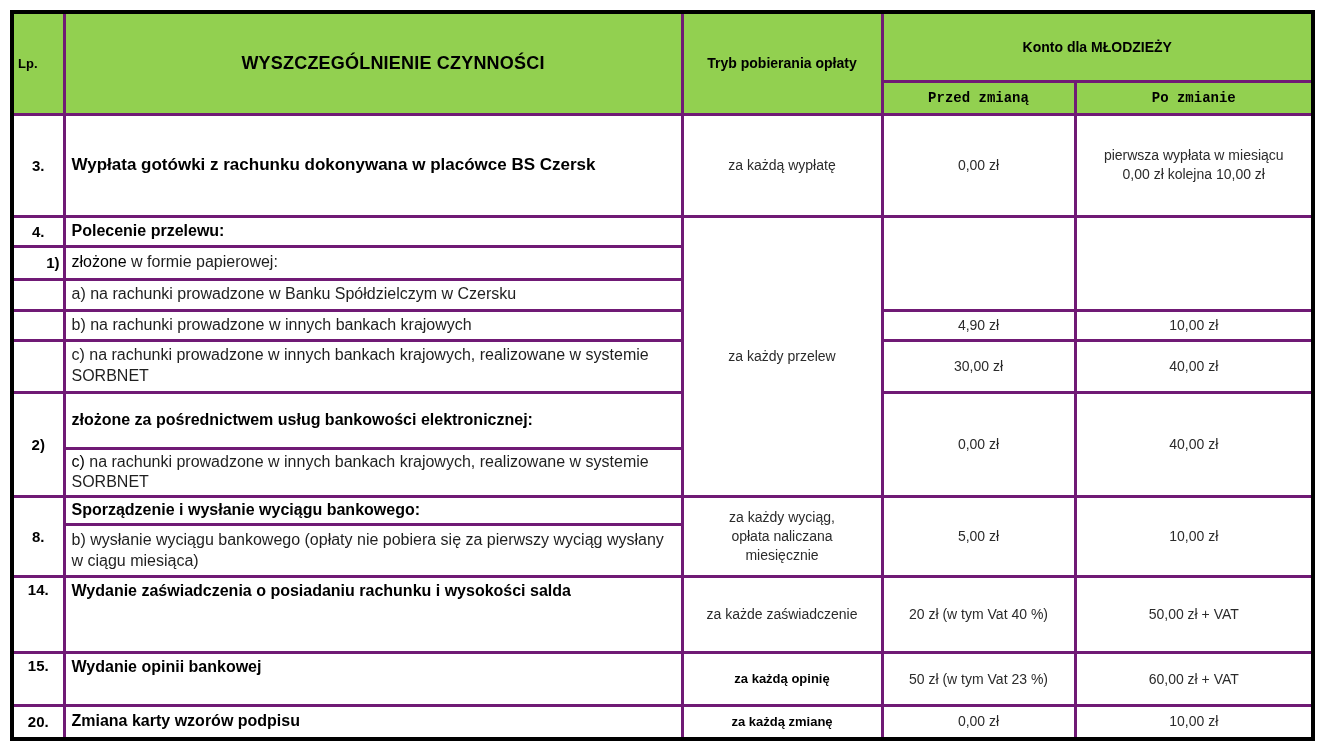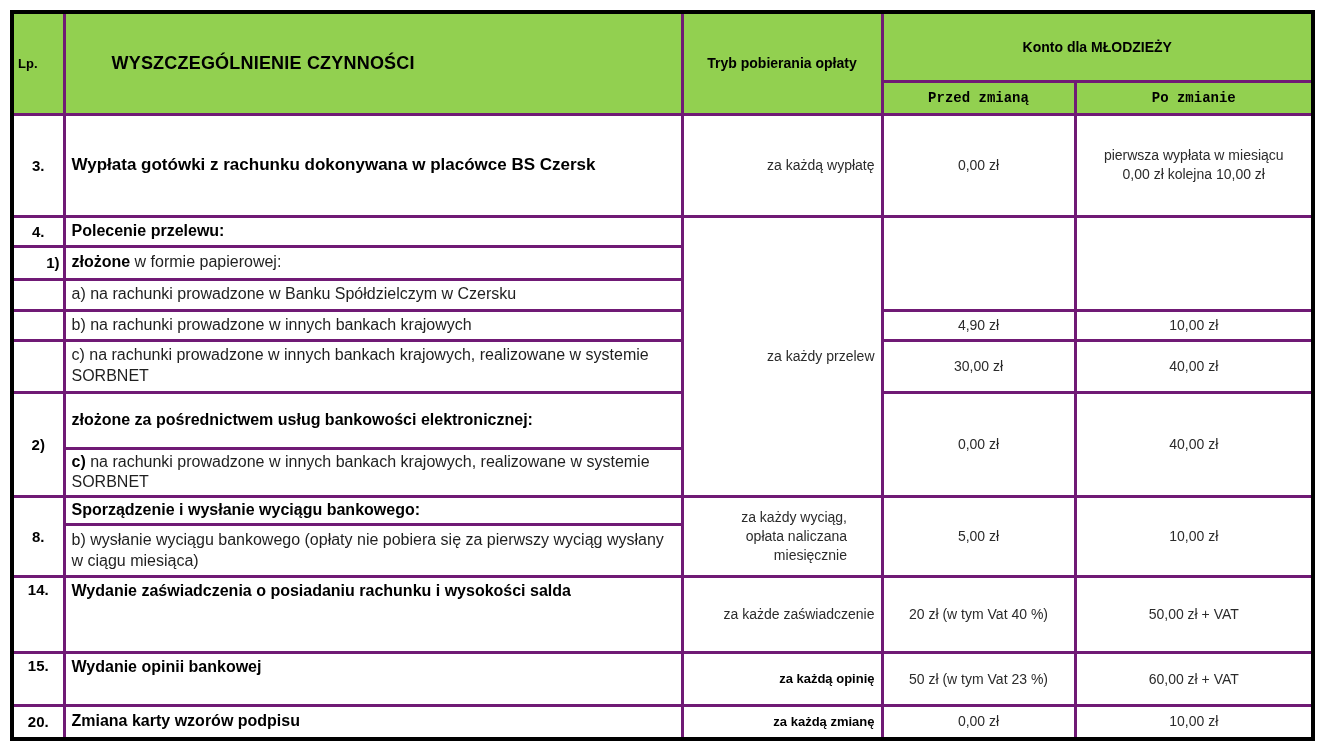--- a/index.html
+++ b/index.html
@@ -21,38 +21,38 @@
   .fee-table th, .fee-table td {
     border: 3px solid #701a75;
     padding: 2px 6px;
     overflow: hidden;
     color: #1f1f1f;
     vertical-align: middle;
   }
   
   .green { background: #92d050; }
   th.h-lp      { font-size: 13px; font-weight: bold; text-align: left; padding-left: 4px; color:#000; }
-  th.h-desc    { font-size: 18px; font-weight: bold; text-align: left; color:#000; letter-spacing: .2px; padding-left: 46px; }
+  th.h-desc    { font-size: 18px; font-weight: bold; text-align: center; color:#000; letter-spacing: .2px; padding-left: 46px; }
   th.h-mode    { font-size: 14px; font-weight: bold; text-align: center; color:#000; }
   th.h-konto   { font-size: 14px; font-weight: bold; text-align: center; color:#000; }
   th.h-sub     { font-size: 14px; font-weight: bold; text-align: center; color:#000;font-family:Liberation Mono, monospace; }
   
   td.lp   { font-size: 15px; font-weight: bold; text-align: center; color:#000; }
   td.lp-right { text-align: right; padding-right: 3px; }
   td.desc { font-size: 16px; text-align: left; padding-left: 6px; padding-right: 8px; line-height: 1.3; }
   td.desc-bold { font-weight: bold; color: #000; margin-top: 30px; }
   td.desc-lg   { font-size: 17px; }
-  td.mode  { font-size: 14px; text-align: right; color: #2b2b2b; line-height: 1.35; }
+  td.mode  { font-size: 14px; text-align: center; color: #2b2b2b; line-height: 1.35; }
   td.mode-bold { font-weight: bold; font-size: 13px; color:#000; }
   td.price { font-size: 14px; text-align: center; color: #2b2b2b; line-height: 1.35; }
   td.v-top { vertical-align: top; padding-top: 3px; }
   td.v-bottom { vertical-align: bottom; padding-bottom: 9px; }
   .narrow-130 { display: block; max-width: 130px; margin: 8px auto; }
   .narrow-195 { display: block; max-width: 200px; margin: 0 auto; }
-  .bold-frag { font-weight: bold; color: #000; }
+  .bold-frag { font-weight: normal; color: #000; }
 </style>
 </head>
 <body>
 
 <table class="fee-table">
   <colgroup>
     <col style="width:52px">
     <col style="width:618px">
     <col style="width:200px">
     <col style="width:193px">

